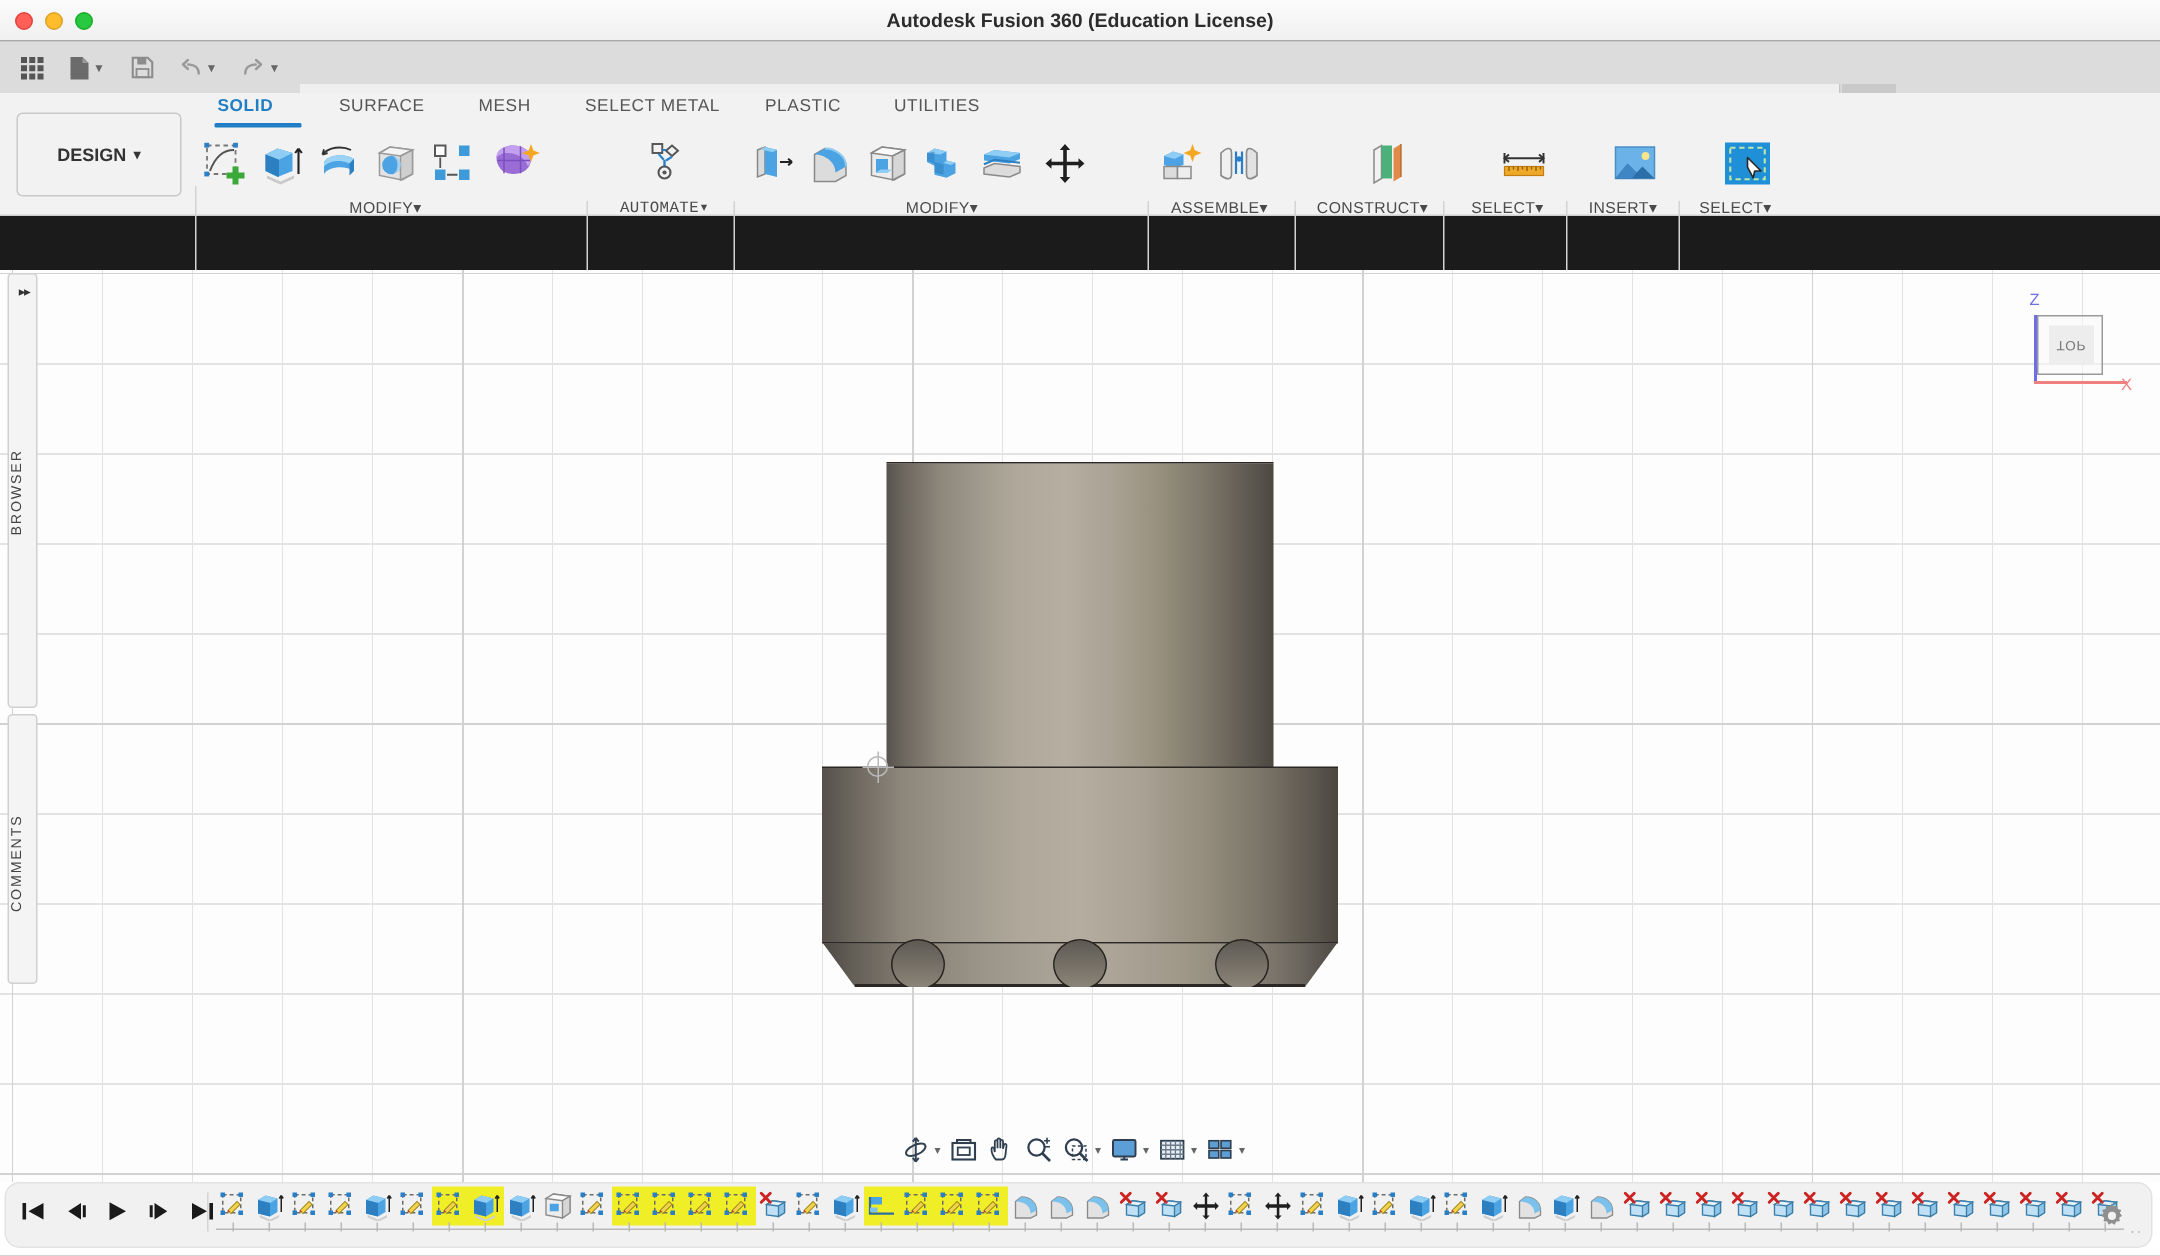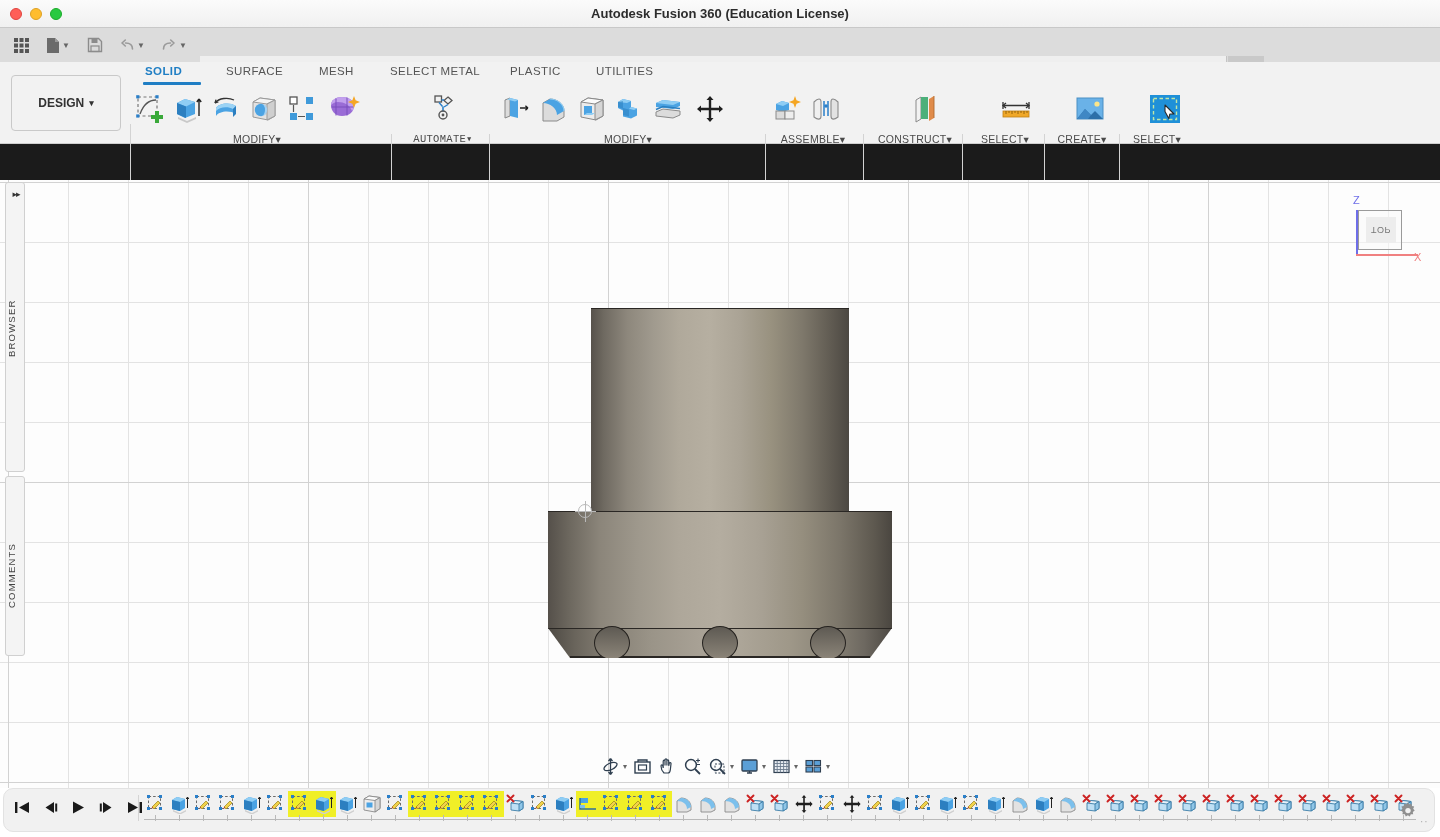--- a/index.html
+++ b/index.html
@@ -584,21 +584,21 @@
         <div class="ico-btn">
           <svg width="32" height="30" viewBox="0 0 32 30">
             <rect x="3" y="4" width="26" height="21" fill="#6ab2e8" stroke="#4a8fc4" stroke-width="1"></rect>
             <circle cx="23" cy="10" r="2.6" fill="#fbe58a"></circle>
             <path d="M3 25l8-10 6 6 4-4 8 8z" fill="#2c6fa8"></path>
             <path d="M3 25l8-10 6 6-3 4z" fill="#3f87c4"></path>
           </svg>
         </div>
       </div>
       <div class="panel-label">
-        <span>CREATE</span><span>▾</span>
+        <span>INSERT</span><span>▾</span>
       </div>
     </div>
     <div class="vline" style="left:1119px;top:72px;height:62px;"></div>
 
     <div class="panel" style="left:1122px; width:70px; height:57px;">
       <div class="ico-row" style="justify-content:center;padding-left:16px;">
         <div class="ico-btn">
           <svg width="32" height="32" viewBox="0 0 32 32">
             <rect x="1" y="2" width="30" height="28" fill="#1f90d8"></rect>
             <rect x="4.5" y="5.5" width="23" height="21" fill="none" stroke="#bfe6a8" stroke-width="1.4" stroke-dasharray="3.5 2.5"></rect>

